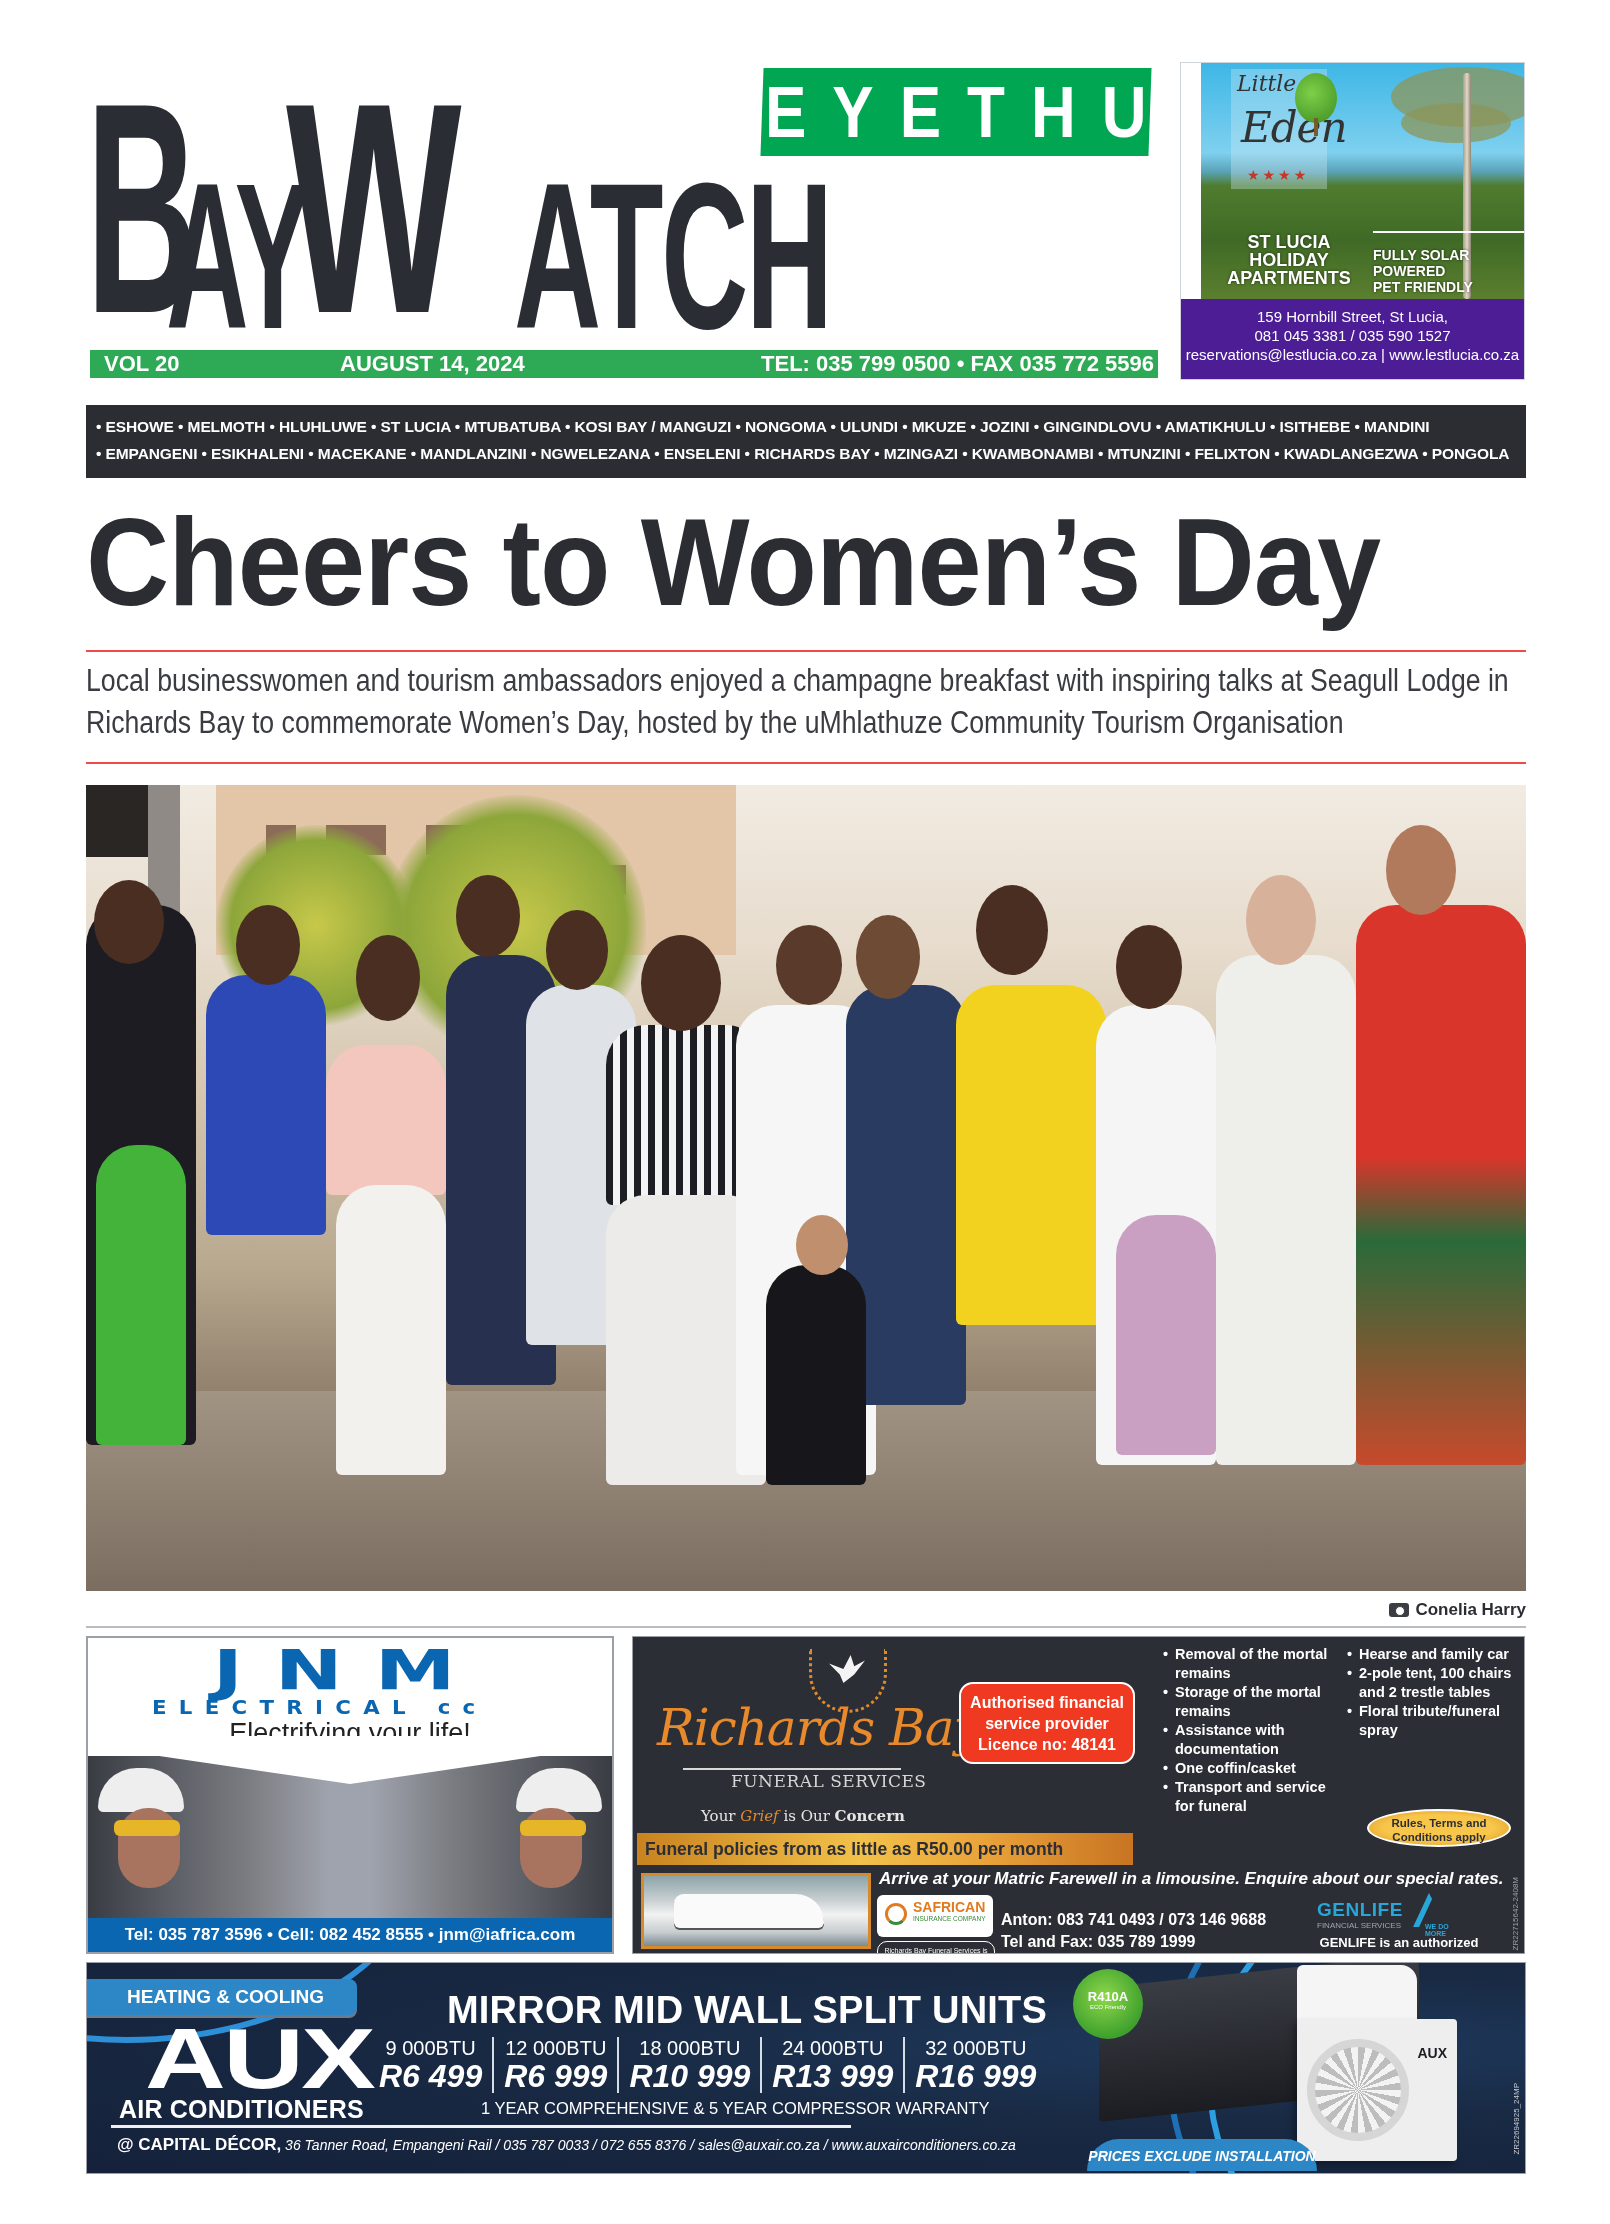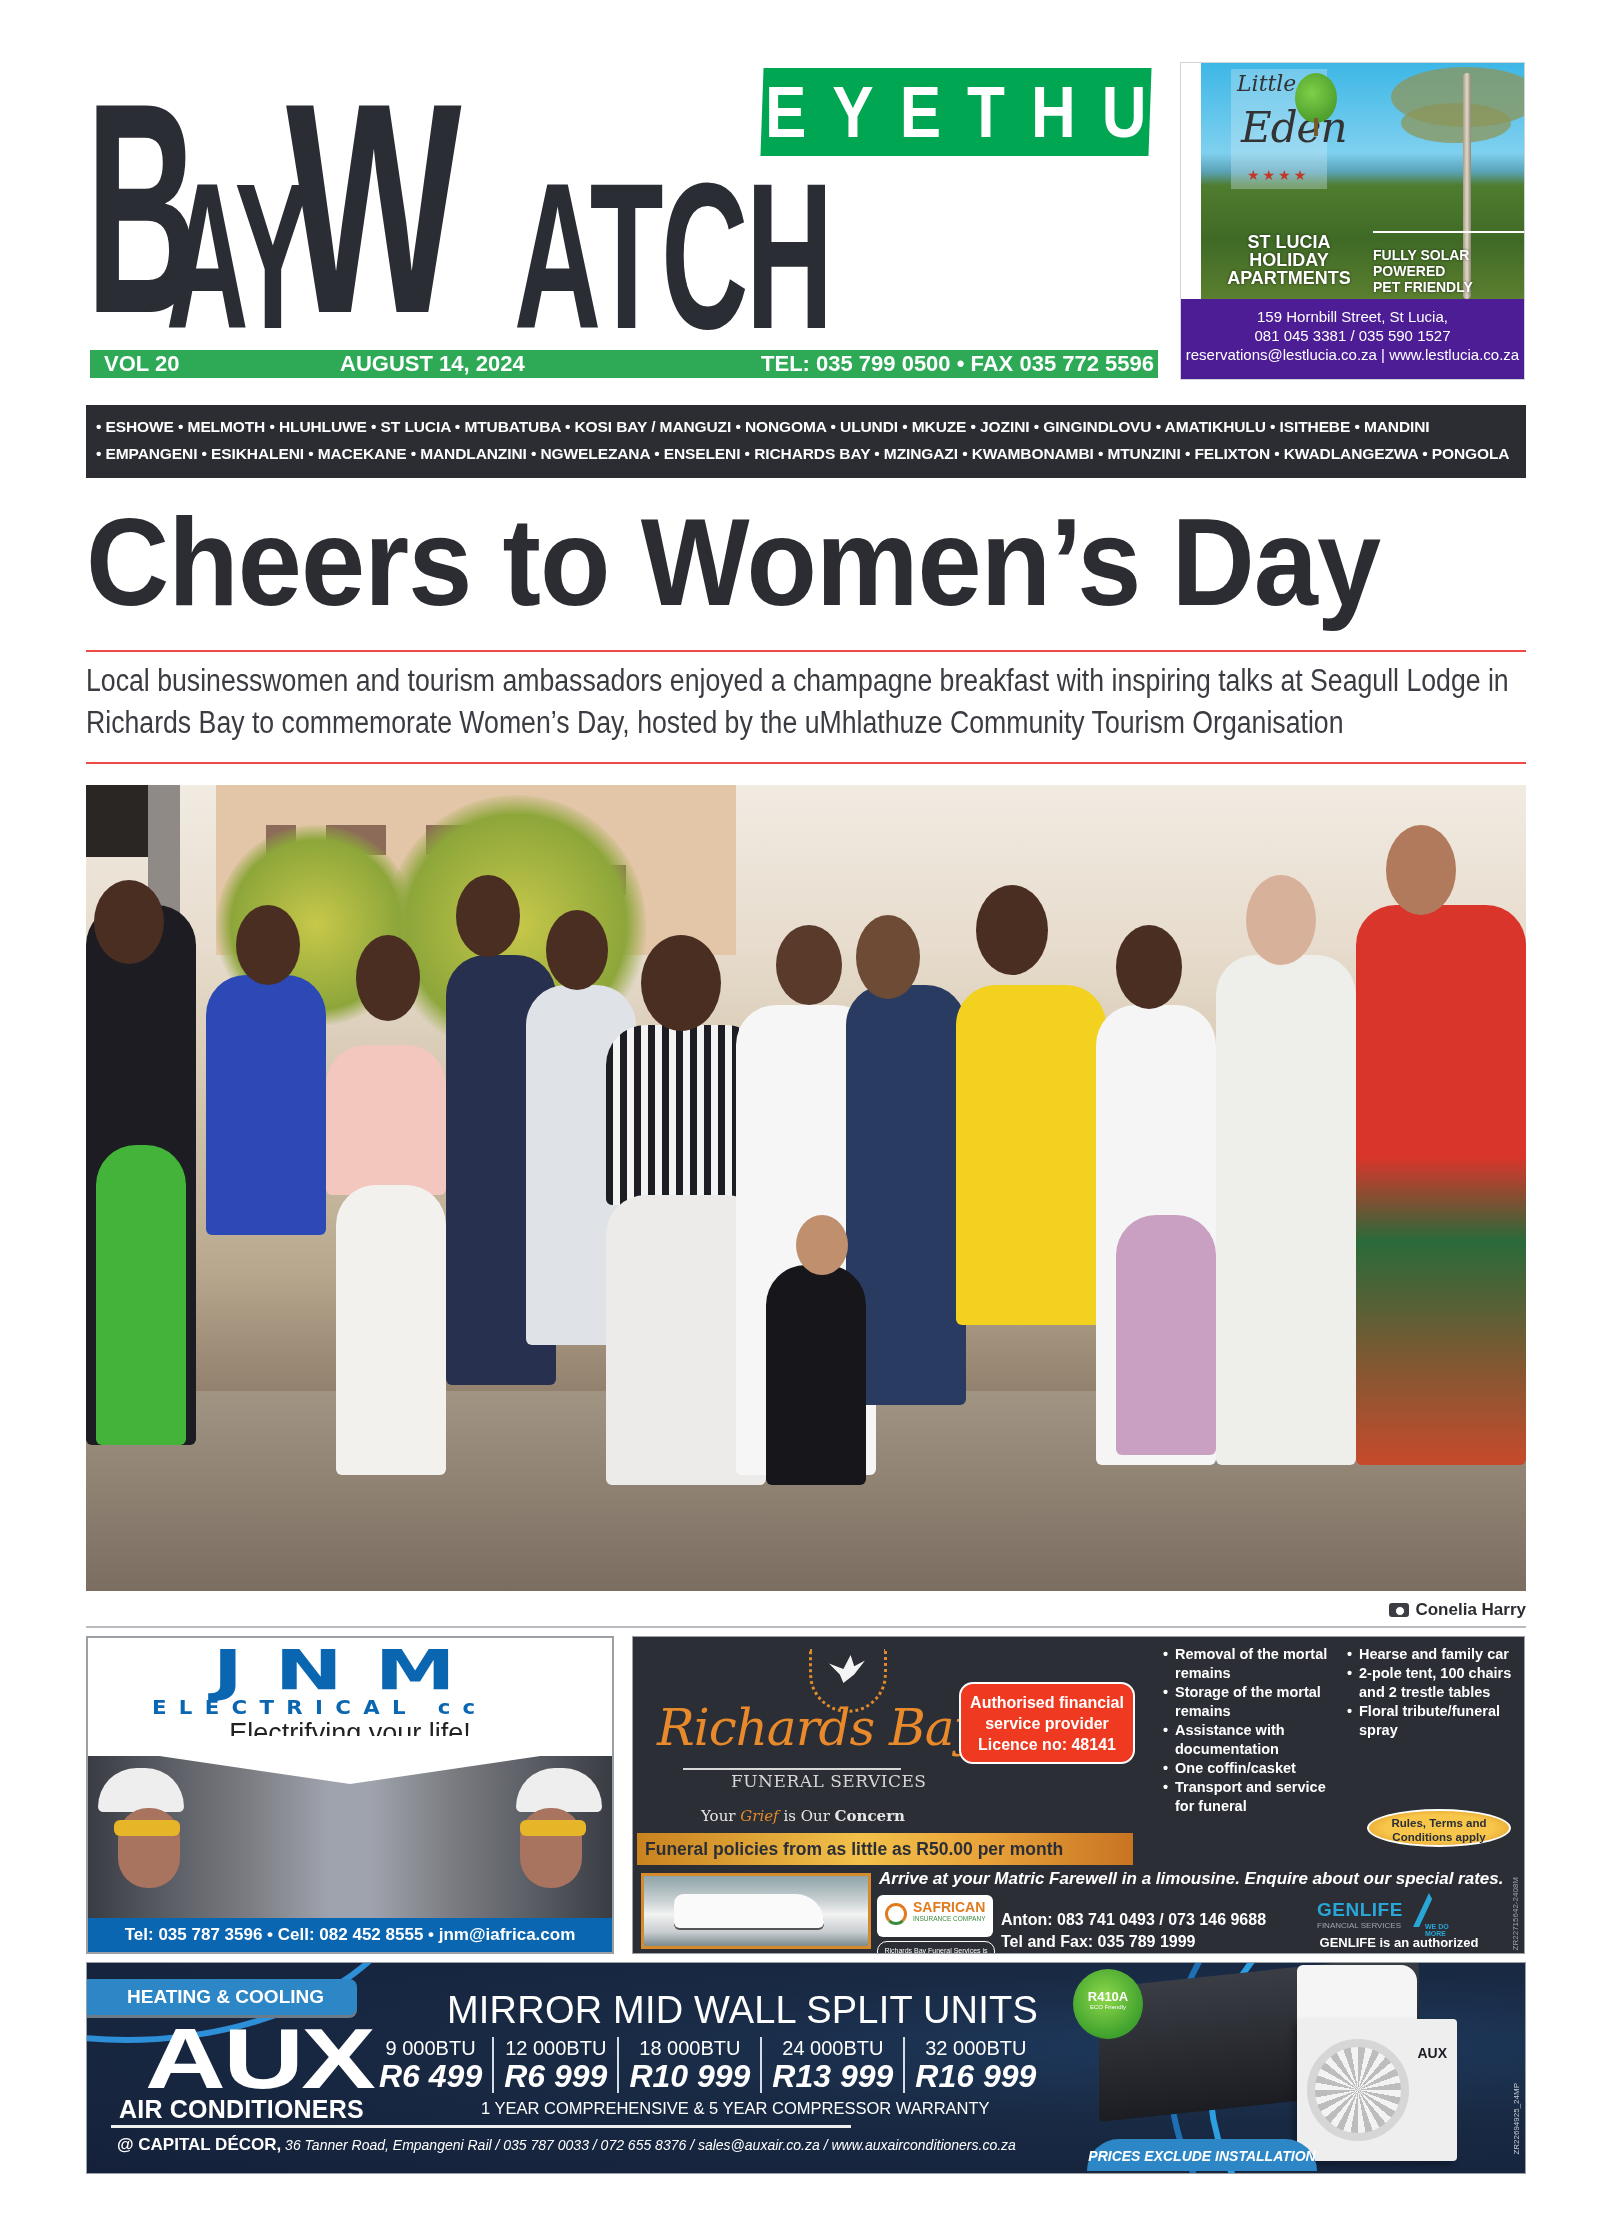--- a/index.html
+++ b/index.html
@@ -122,21 +122,21 @@
   .genlife-note { position: absolute; left: 676px; top: 298px; width: 180px; text-align: center; font-weight: 700; font-size: 13px; line-height: 15px; color: #fff; }
   .fun-code { position: absolute; right: 4px; top: 240px; writing-mode: vertical-rl; transform: rotate(180deg); font-size: 8px; color: #9aa0a6; }
 
   
   .aux { position: absolute; left: 86px; top: 1962px; width: 1440px; height: 212px; overflow: hidden;
     background: radial-gradient(ellipse at 80% 40%, #1e3a5e 0%, #192a44 40%, #15213a 100%); border: 1px solid #9aa0a6; color: #fff; }
   .aux-swoosh { position: absolute; border-radius: 50%; border: 6px solid #2d8fd8; }
   .aux-heat { position: absolute; left: 0; top: 16px; width: 270px; height: 36px; background: #2d86c6; border-radius: 0 8px 8px 0; color: #fff; font-weight: 700; font-size: 19px; line-height: 36px; padding-left: 40px; box-shadow: 0 3px 0 #6b7b8a; }
   .aux-logo { position: absolute; left: 58px; top: 52px; font-weight: 900; font-size: 86px; line-height: 86px; color: #fff; letter-spacing: -2px; transform: scaleX(1.3); transform-origin: left top; }
   .aux-air { position: absolute; left: 32px; top: 132px; font-weight: 700; font-size: 25px; color: #fff; letter-spacing: 0.2px; }
-  .aux-title { position: absolute; left: 360px; top: 26px; font-weight: 400; font-size: 38px; color: #fff; letter-spacing: 0.2px; }
+  .aux-title { position: absolute; left: 360px; top: 26px; font-weight: 700; font-size: 38px; color: #fff; letter-spacing: 0.2px; }
   .aux-prices { position: absolute; left: 282px; top: 74px; display: flex; }
   .aux-price { padding: 0 10px; border-left: 2px solid #d6dde6; text-align: center; }
   .aux-price:first-child { border-left: none; }
   .aux-btu { font-size: 20px; line-height: 22px; color: #fff; }
   .aux-rand { font-style: italic; font-weight: 700; font-size: 32px; line-height: 34px; color: #fff; }
   .aux-warranty { position: absolute; left: 394px; top: 136px; font-size: 16.5px; color: #fff; }
   .aux-rule { position: absolute; left: 24px; top: 162px; width: 740px; height: 3px; background: #f0f0f0; }
   .aux-contact { position: absolute; left: 30px; top: 172px; font-size: 14px; font-style: italic; color: #fff; white-space: nowrap; }
   .aux-contact b { font-style: normal; font-size: 17px; }
   .aux-unit { position: absolute; left: 1012px; top: 8px; width: 320px; height: 134px; background: linear-gradient(180deg,#3a3d44,#1b1d22); border-radius: 6px 14px 4px 4px; transform: skewY(-6deg); }

